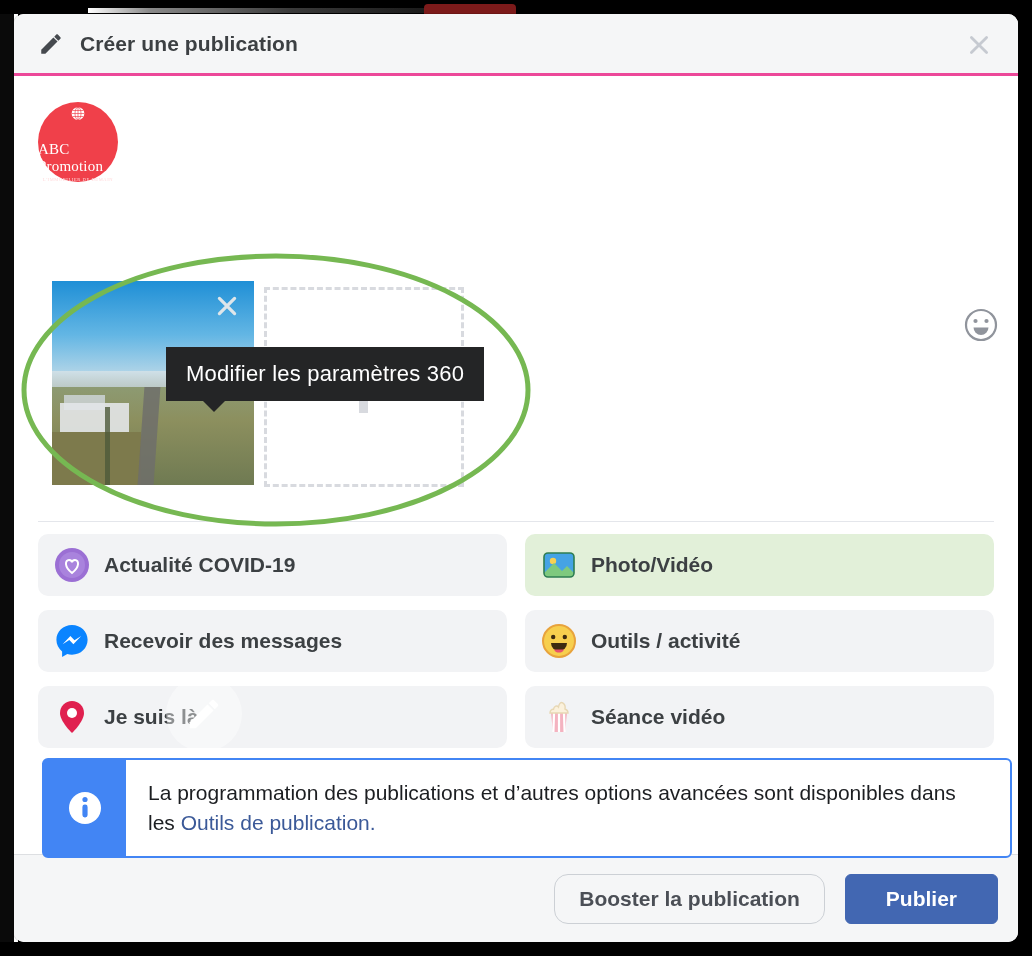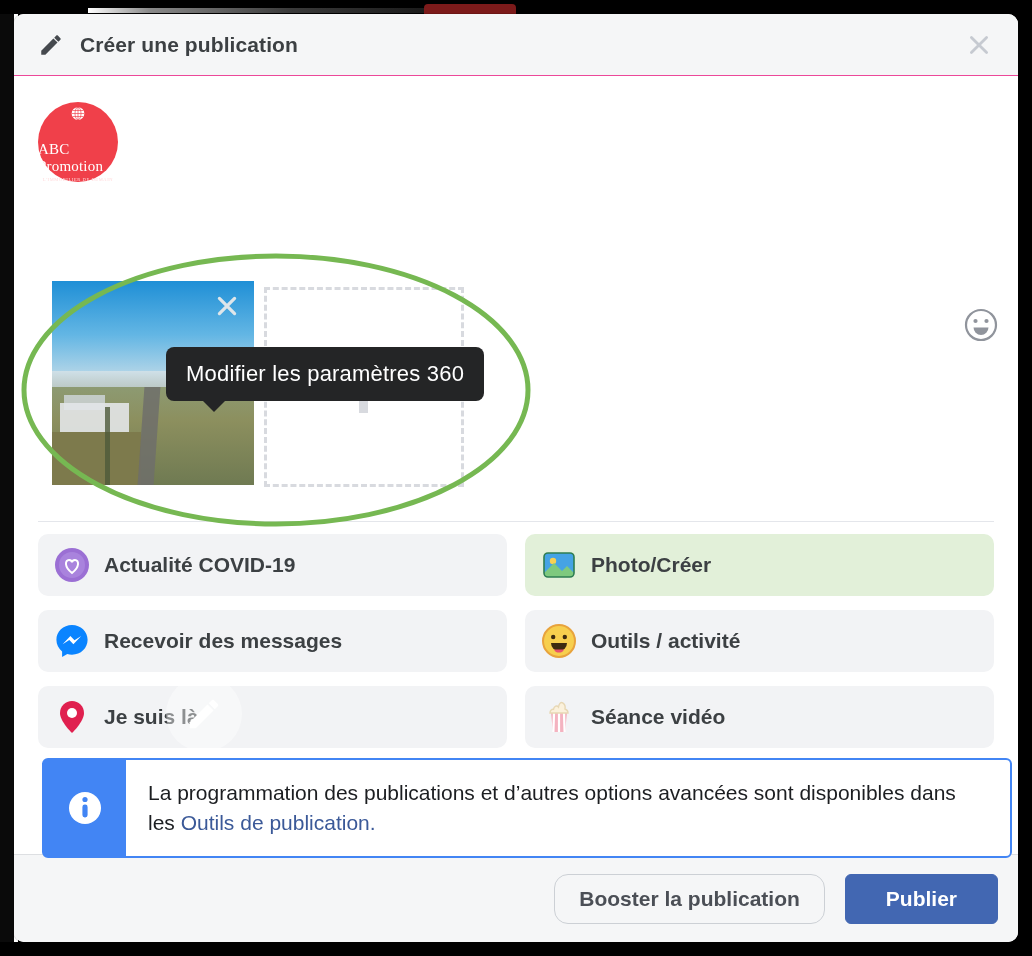--- a/index.html
+++ b/index.html
@@ -23,21 +23,21 @@
   
   .dialog {
     position:absolute; left:14px; top:14px; width:1004px; height:928px;
     background:#ffffff; border-radius:10px; overflow:hidden;
     box-shadow:0 0 0 1px rgba(0,0,0,.12);
   }
 
   
   .dlg-header {
     position:relative; height:62px; background:#f5f6f7;
-    border-bottom:1px solid #ec4899; display:flex; align-items:center;
+    border-bottom:3px solid #ec4899; display:flex; align-items:center;
   }
   .pencil-icon { margin-left:24px; width:26px; height:26px; display:block; }
   .dlg-title { margin-left:16px; font-size:21px; font-weight:bold; color:#3c4043; letter-spacing:.1px; }
   .close-btn {
     position:absolute; right:20px; top:12px; width:38px; height:38px;
     display:flex; align-items:center; justify-content:center; cursor:pointer;
   }
   .close-btn svg { width:26px; height:26px; }
 
   
@@ -93,21 +93,21 @@
   .edit-badge svg { width:38px; height:38px; }
   .dashed-box {
     position:absolute; left:250px; top:6px; width:200px; height:200px;
     border:3px dashed #d8dadf; background:transparent;
   }
   .dashed-tick { position:absolute; left:345px; top:112px; width:9px; height:20px; background:#d8dadf; }
 
   
   .tooltip {
     position:absolute; left:152px; top:66px; background:#242526; color:#fff;
-    border-radius:8px; padding:14px 20px; font-size:22px; font-weight:500;
+    border-radius:0; padding:14px 20px; font-size:22px; font-weight:500;
     letter-spacing:.2px; white-space:nowrap; z-index:6;
   }
   .tooltip::after {
     content:""; position:absolute; left:36px; bottom:-11px;
     border-left:12px solid transparent; border-right:12px solid transparent;
     border-top:12px solid #242526;
   }
 
   .divider { margin:0 24px; height:1px; background:#e4e6eb; }
 
@@ -262,21 +262,21 @@
           </svg>
           <span class="opt-label">Actualité COVID-19</span>
         </div>
         <div class="opt selected">
           <svg class="opt-ico" viewBox="0 0 36 36">
             <rect x="3" y="6" width="30" height="24" rx="4" fill="#45a3e5"></rect>
             <circle cx="12" cy="14" r="3.2" fill="#f7d154"></circle>
             <path d="M3 26 L13 16 L21 24 L26 19 L33 26 v0 a4 4 0 0 1 -4 4 H7 a4 4 0 0 1 -4 -4z" fill="#7ec97e"></path>
             <rect x="3" y="6" width="30" height="24" rx="4" fill="none" stroke="#2e7d52" stroke-width="1.6"></rect>
           </svg>
-          <span class="opt-label">Photo/Créer</span>
+          <span class="opt-label">Photo/Vidéo</span>
         </div>
       </div>
 
       <div class="opt-row">
         <div class="opt">
           <svg class="opt-ico" viewBox="0 0 36 36">
             <path d="M18 2C9.2 2 2.4 8.5 2.4 16.8c0 4.7 2.2 8.9 5.7 11.6V34l5.2-2.9c1.4.4 2.9.6 4.7.6 8.8 0 15.6-6.5 15.6-14.9S26.8 2 18 2z" fill="#0a84ff"></path>
             <path d="M8.6 21.3 L16.4 13 l4.1 4.3 L27.2 13 l-7.8 8.3 -4.1-4.3z" fill="#ffffff"></path>
           </svg>
           <span class="opt-label">Recevoir des messages</span>

